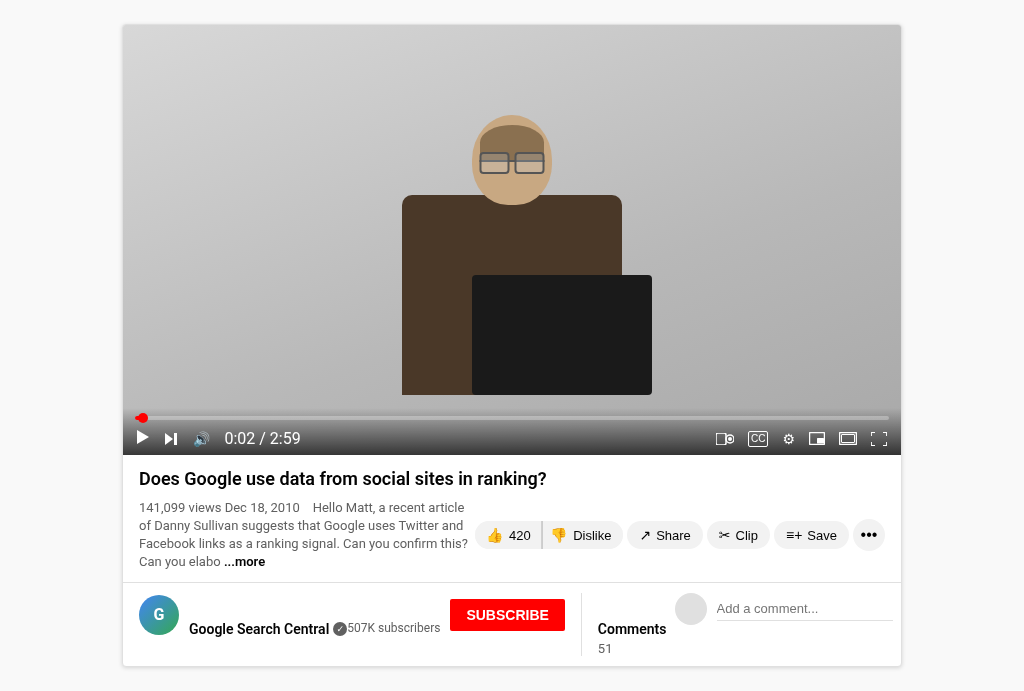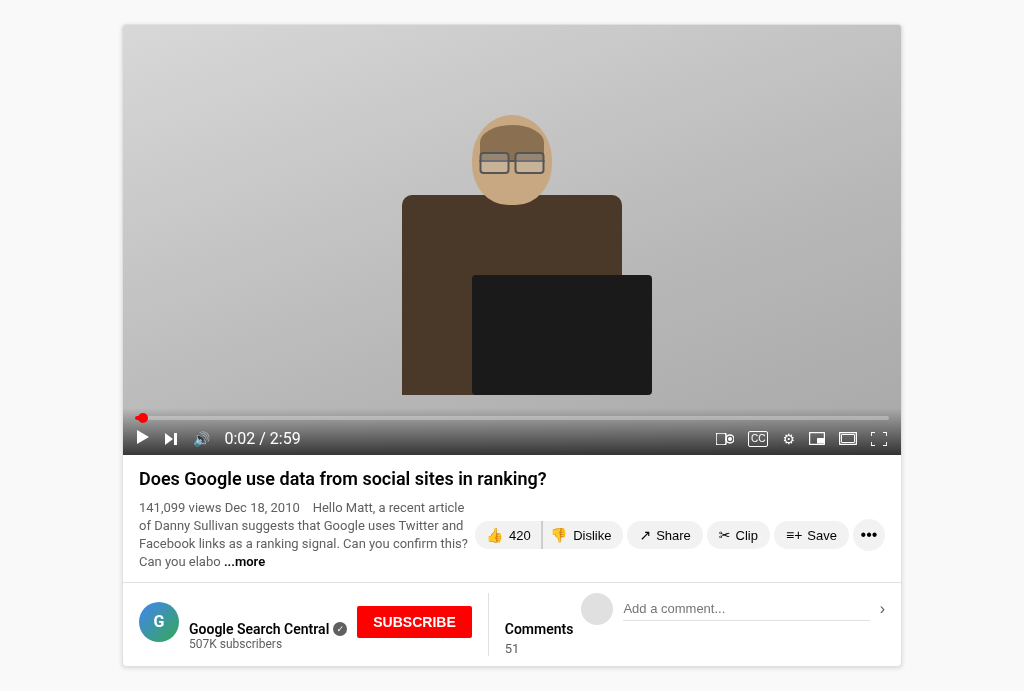--- a/index.html
+++ b/index.html
@@ -338,21 +338,21 @@
       background: linear-gradient(135deg, #4285f4, #34a853);
       display: flex;
       align-items: center;
       justify-content: center;
       font-size: 16px;
       color: #fff;
       font-weight: bold;
     }
     .channel-info {
       display: flex;
-      flex-direction: column;
+      flex-direction: row;
       margin-top: 28px;
     }
     .channel-name-row {
       display: flex;
       align-items: center;
       gap: 4px;
     }
     .channel-name {
       font-size: 14px;
       font-weight: 600;

